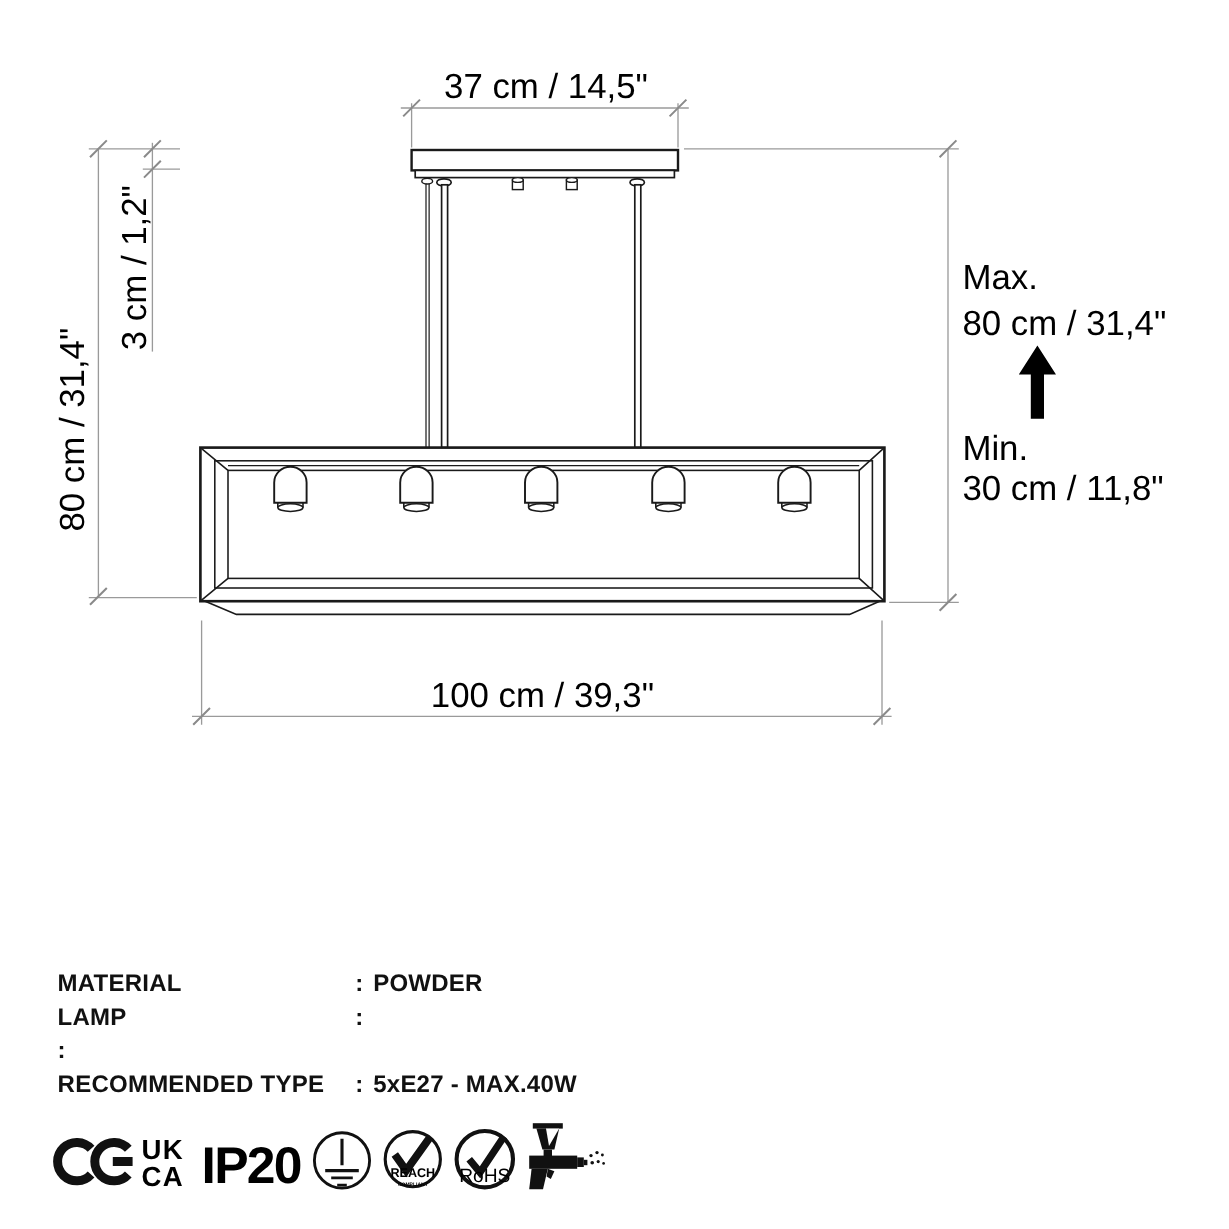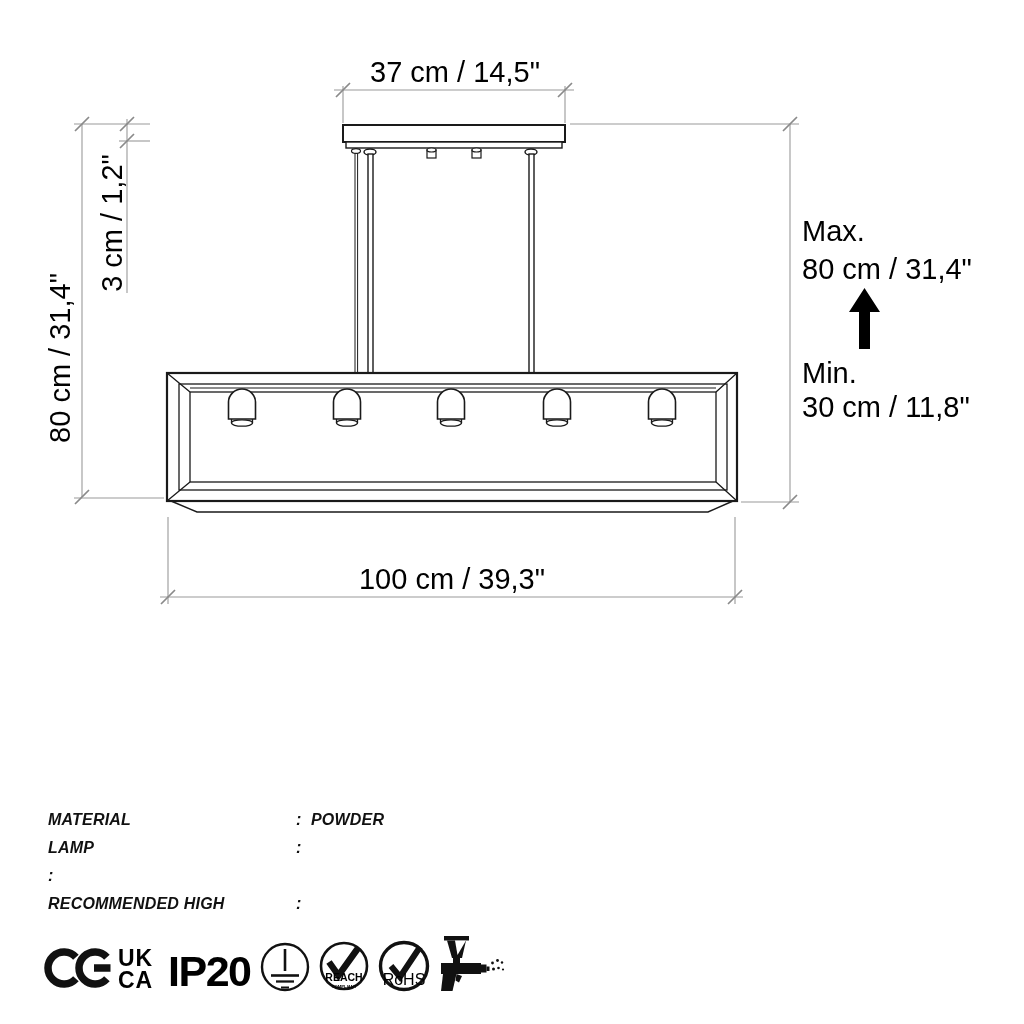--- a/index.html
+++ b/index.html
@@ -5,23 +5,22 @@
   html,body{margin:0;padding:0;background:#ffffff;}
   .canvas{
     position:relative;width:1024px;height:1024px;background:#ffffff;overflow:hidden;
     font-family:"Liberation Sans", sans-serif;
   }
   svg{display:block;}
   svg text{font-family:"Liberation Sans", sans-serif;fill:#000000;}
   .dim-text{font-size:29px;}
   .specs{
     position:absolute;left:48px;top:806px;width:700px;
-    font-size:16px;font-weight:bold;color:#111111;line-height:28px;
+    font-size:20px;font-weight:bold;color:#111111;line-height:28px;
     letter-spacing:0.2px;
-    font-style:italic;
   }
   .spec-row{display:grid;grid-template-columns:248px 15px auto;height:28px;}
   .spec-row span{white-space:nowrap;}
   .certs{position:absolute;left:40px;top:928px;}
   .ukca-text{font-size:23px;font-weight:bold;letter-spacing:1px;}
   .ip-text{font-size:43px;font-weight:bold;letter-spacing:-1.5px;}
   .reach-text{font-size:10.5px;font-weight:bold;}
   .reach-sub{font-size:4.2px;font-weight:bold;}
   .rohs-text{font-size:16px;}
 </style>
@@ -138,22 +137,23 @@
         <span>POWDER</span>
     </div>
     <div class="spec-row">
       <span>LAMP</span>
         <span>:</span>
     </div>
     <div class="spec-row">
         <span>:</span>
     </div>
     <div class="spec-row">
-      <span>RECOMMENDED HIGH</span>
-        <span>:</span>
+      <span>RECOMMENDED TYPE</span>
+        <span>:</span>
+        <span>5xE27 - MAX.40W</span>
     </div>
     <div class="spec-row">
         <span></span>
         <span></span>
     </div>
   </div>
 
   <svg class="certs" width="470" height="84" viewBox="40 928 470 84">
 
     <g stroke="#111111" stroke-width="7.5" fill="none" aria-label="CE">

